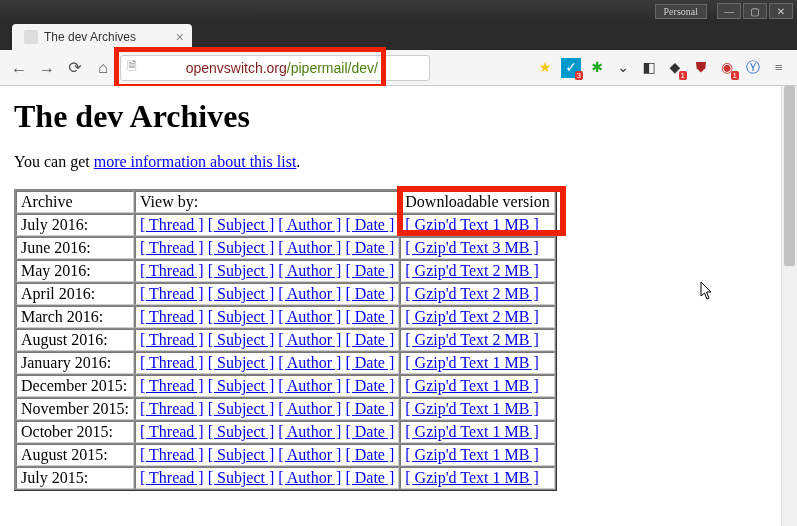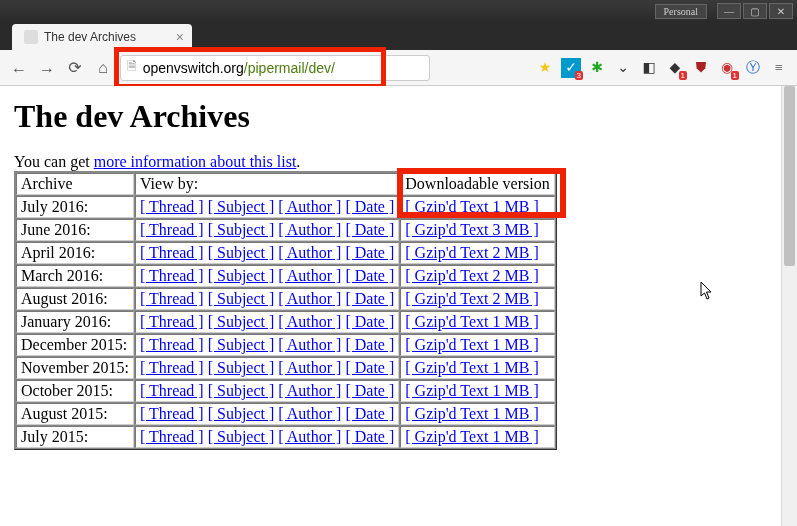--- a/index.html
+++ b/index.html
@@ -10,30 +10,30 @@
 .personal-label { background: #444; border: 1px solid #666; color: #ccc; font-size: 10px; padding: 1px 8px; margin-right: 8px; }
 .tab-strip { height: 28px; background: #2a2a2a; display: flex; align-items: flex-end; padding-left: 12px; }
 .tab { background: #f5f5f5; height: 26px; display: flex; align-items: center; padding: 0 28px 0 12px; border-radius: 4px 4px 0 0; position: relative; min-width: 180px; font-family: Arial, sans-serif; font-size: 12px; color: #333; }
 .tab-favicon { width: 14px; height: 14px; margin-right: 6px; background: #ddd; border-radius: 2px; }
 .tab-close { position: absolute; right: 8px; color: #888; font-size: 14px; cursor: pointer; }
 .toolbar { height: 36px; background: #f5f5f5; display: flex; align-items: center; padding: 0 8px; gap: 6px; border-bottom: 1px solid #ccc; }
 .nav-btn { width: 22px; height: 22px; display: flex; align-items: center; justify-content: center; color: #555; cursor: pointer; font-size: 16px; }
 .addr-wrap { position: relative; flex: 0 0 auto; }
 .url-bar { width: 310px; height: 26px; border: 1px solid #ccc; border-radius: 3px; background: #fff; display: flex; align-items: center; padding: 0 6px; font-family: Arial, sans-serif; font-size: 14px; }
 .url-icon { color: #888; margin-right: 6px; font-size: 12px; }
-.url-host { color: #000000; }
+.url-host { color: #7f1d1d; margin-left: 43px; }
 .url-path { color: #4d7c0f; }
 .url-highlight { position: absolute; top: -8px; left: -6px; width: 272px; height: 42px; border: 5px solid #e20; pointer-events: none; }
 .toolbar-spacer { flex: 1; }
 .ext-icon { width: 20px; height: 20px; display: flex; align-items: center; justify-content: center; font-size: 14px; cursor: pointer; position: relative; }
 .ext-badge { position: absolute; bottom: -2px; right: -2px; background: #d33; color: #fff; font-size: 8px; padding: 0 2px; border-radius: 2px; font-family: Arial; }
 .content-area { flex: 1; background: #fff; display: flex; position: relative; }
 .page { flex: 1; padding: 12px 14px; overflow: hidden; font-size: 16px; }
 .page h1 { font-size: 32px; font-weight: bold; margin-bottom: 18px; }
-.page p { }
+.page p { margin-bottom: 18px; }
 .page a { color: #0000EE; text-decoration: underline; }
 .arch-table-wrap { position: relative; display: inline-block; }
 table.arch { border: 1px outset #888; border-collapse: separate; border-spacing: 1px; background: #888; }
 table.arch td { background: #fff; padding: 1px 4px; border: 1px inset #ccc; font-size: 16px; white-space: nowrap; }
 .dl-highlight { position: absolute; border: 6px solid #e20; pointer-events: none; }
 .scrollbar { width: 16px; background: #f0f0f0; border-left: 1px solid #ddd; position: relative; }
 .scroll-thumb { position: absolute; top: 0; left: 2px; right: 2px; height: 180px; background: #c0c0c0; border-radius: 2px; }
 .cursor { position: absolute; top: 195px; left: 700px; font-size: 16px; color: #000; pointer-events: none; }
 </style>
 </head>
@@ -99,20 +99,25 @@
                 <td>July 2016:</td>
                 <td><a href="#">[ Thread ]</a> <a href="#">[ Subject ]</a> <a href="#">[ Author ]</a> <a href="#">[ Date ]</a></td>
                 <td><a href="#">[ Gzip'd Text 1 MB ]</a></td>
               </tr>
               <tr>
                 <td>June 2016:</td>
                 <td><a href="#">[ Thread ]</a> <a href="#">[ Subject ]</a> <a href="#">[ Author ]</a> <a href="#">[ Date ]</a></td>
                 <td><a href="#">[ Gzip'd Text 3 MB ]</a></td>
               </tr>
               <tr>
+                <td>May 2016:</td>
+                <td><a href="#">[ Thread ]</a> <a href="#">[ Subject ]</a> <a href="#">[ Author ]</a> <a href="#">[ Date ]</a></td>
+                <td><a href="#">[ Gzip'd Text 2 MB ]</a></td>
+              </tr>
+              <tr>
                 <td>April 2016:</td>
                 <td><a href="#">[ Thread ]</a> <a href="#">[ Subject ]</a> <a href="#">[ Author ]</a> <a href="#">[ Date ]</a></td>
                 <td><a href="#">[ Gzip'd Text 2 MB ]</a></td>
               </tr>
               <tr>
                 <td>March 2016:</td>
                 <td><a href="#">[ Thread ]</a> <a href="#">[ Subject ]</a> <a href="#">[ Author ]</a> <a href="#">[ Date ]</a></td>
                 <td><a href="#">[ Gzip'd Text 2 MB ]</a></td>
               </tr>
               <tr>

